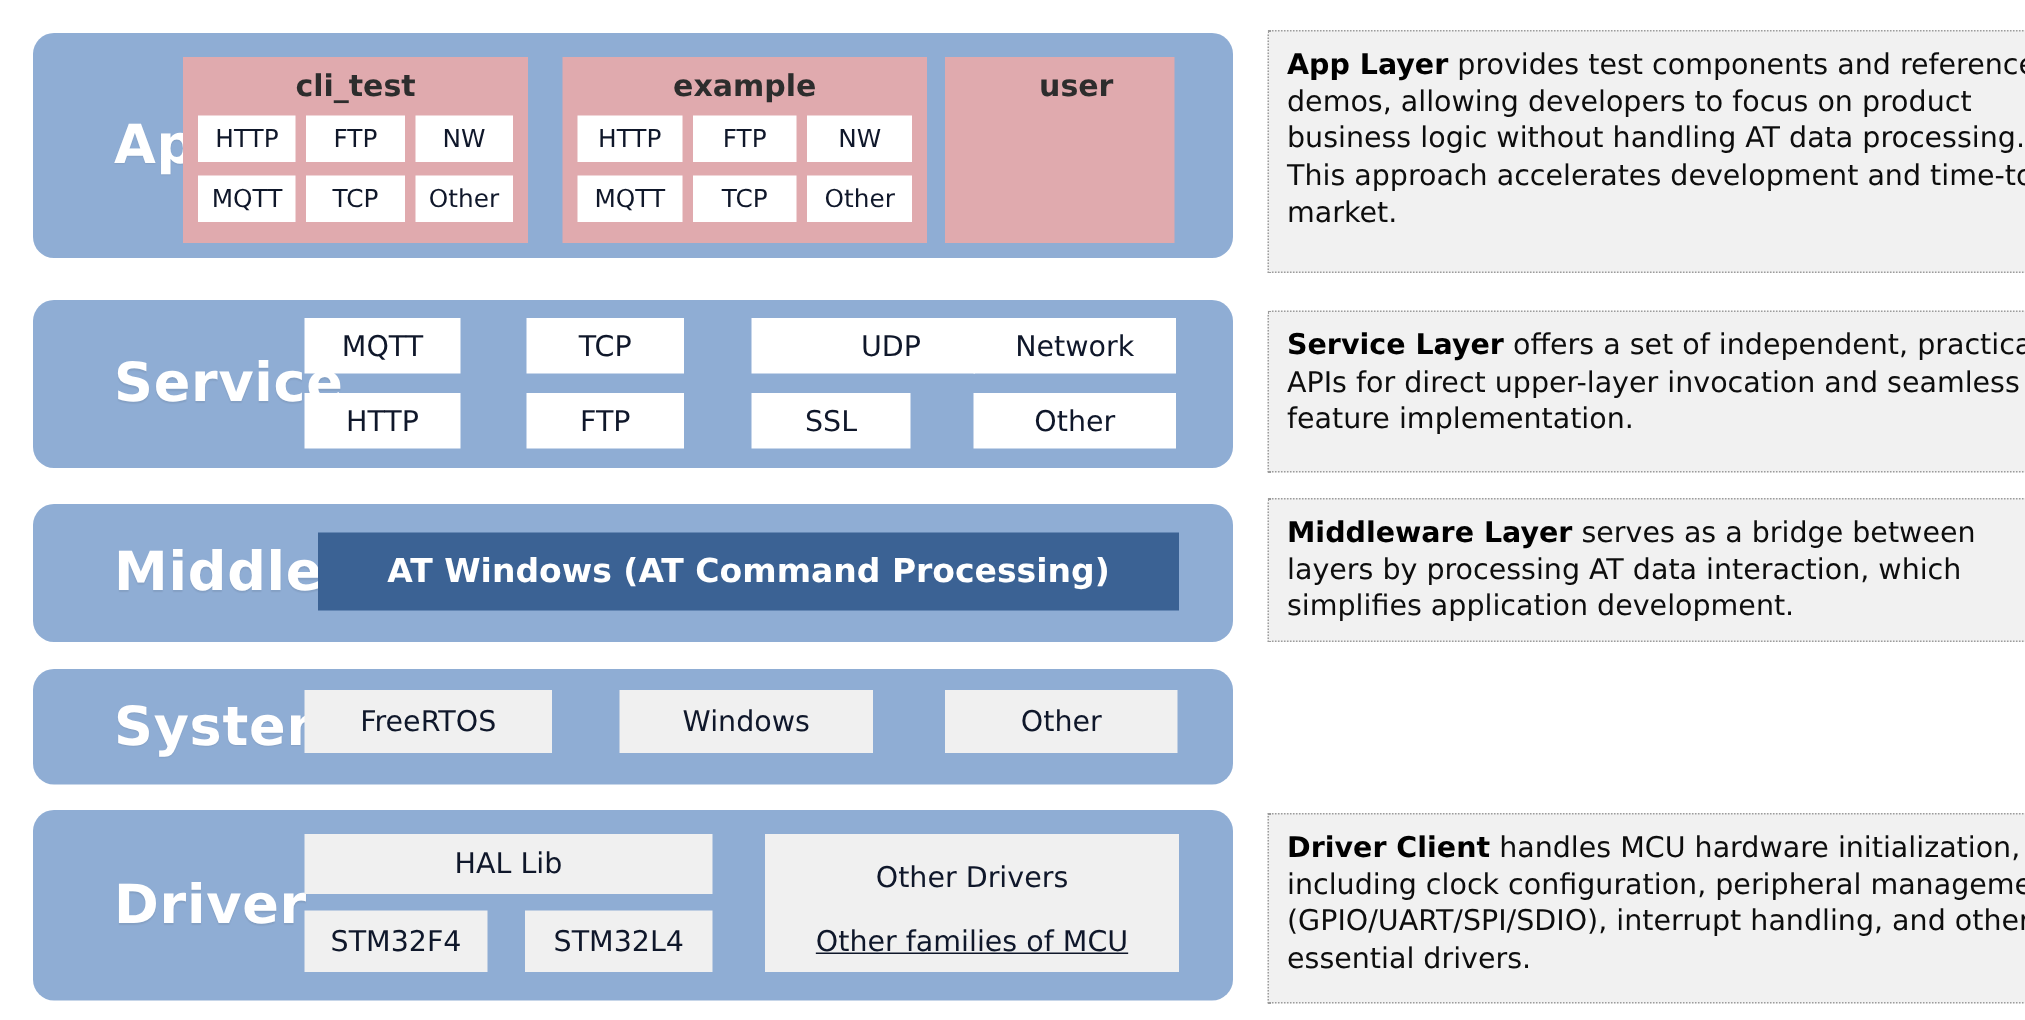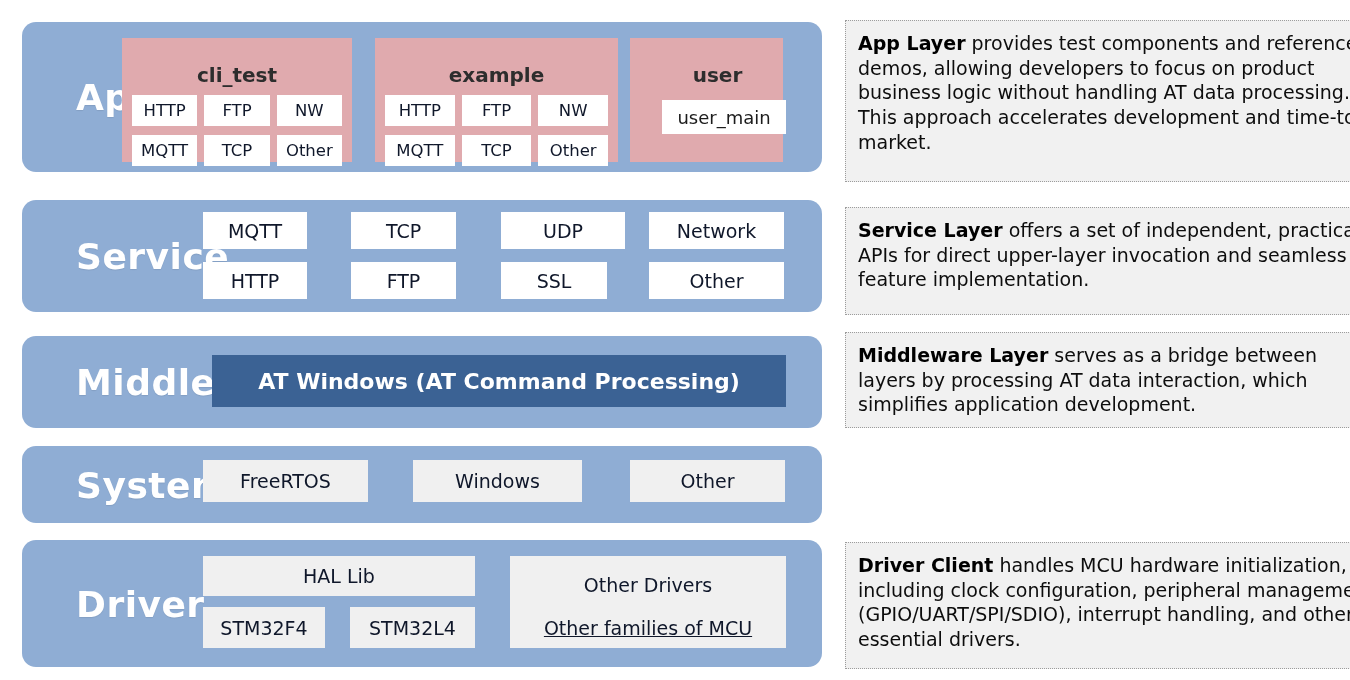--- a/index.html
+++ b/index.html
@@ -30,21 +30,21 @@
     color:#fff;font-weight:bold;font-size:22px;
   }
   
   .group{
     position:absolute;top:16px;height:124px;box-sizing:border-box;
     background:var(--group-bg,#E0AAAE);
     padding:7px 10px 0 10px;
   }
   .group-title{
     text-align:center;font-weight:bold;font-size:20px;color:#2d2d2d;
-    margin:18px 0 8px 0;
+    margin:0 0 8px 0;
   }
   .group-grid{
     display:grid;grid-template-columns:repeat(3,1fr);gap:9px 7px;
   }
   .group-grid .chip{
     position:static;height:31px;font-size:16.5px;
   }
   .single-chip{
     position:static;display:flex;align-items:center;justify-content:center;
     background:var(--chip-white,#fff);height:34px;width:124px;
@@ -89,29 +89,28 @@
         <div class="chip">FTP</div>
         <div class="chip">NW</div>
         <div class="chip">MQTT</div>
         <div class="chip">TCP</div>
         <div class="chip">Other</div>
       </div>
     </div>
 
     <div class="group" style="left:608px;width:153px;padding-left:32px;">
       <div class="group-title">user</div>
-      <div class="single-chip">user_main</div>
     </div>
   </div>
 
   <div class="layer" style="top:200px;height:112px;">
     <div class="layer-label">Service</div>
     <div class="chip" style="left:181px;top:12px;width:104px;height:37px;">MQTT</div>
     <div class="chip" style="left:329px;top:12px;width:105px;height:37px;">TCP</div>
-    <div class="chip" style="left:479px;top:12px;width:124px;height:37px;">UDP</div>
+    <div class="chip" style="left:479px;top:12px;width:112px;height:37px;padding-left:37px;">UDP</div>
     <div class="chip" style="left:627px;top:12px;width:135px;height:37px;">Network</div>
     <div class="chip" style="left:181px;top:62px;width:104px;height:37px;">HTTP</div>
     <div class="chip" style="left:329px;top:62px;width:105px;height:37px;">FTP</div>
     <div class="chip" style="left:479px;top:62px;width:106px;height:37px;">SSL</div>
     <div class="chip" style="left:627px;top:62px;width:135px;height:37px;">Other</div>
   </div>
 
   <div class="layer" style="top:336px;height:92px;">
     <div class="layer-label">Middleware</div>
     <div class="highlight-bar" style="left:190px;top:19px;width:574px;height:52px;">AT Windows (AT Command Processing)</div>

